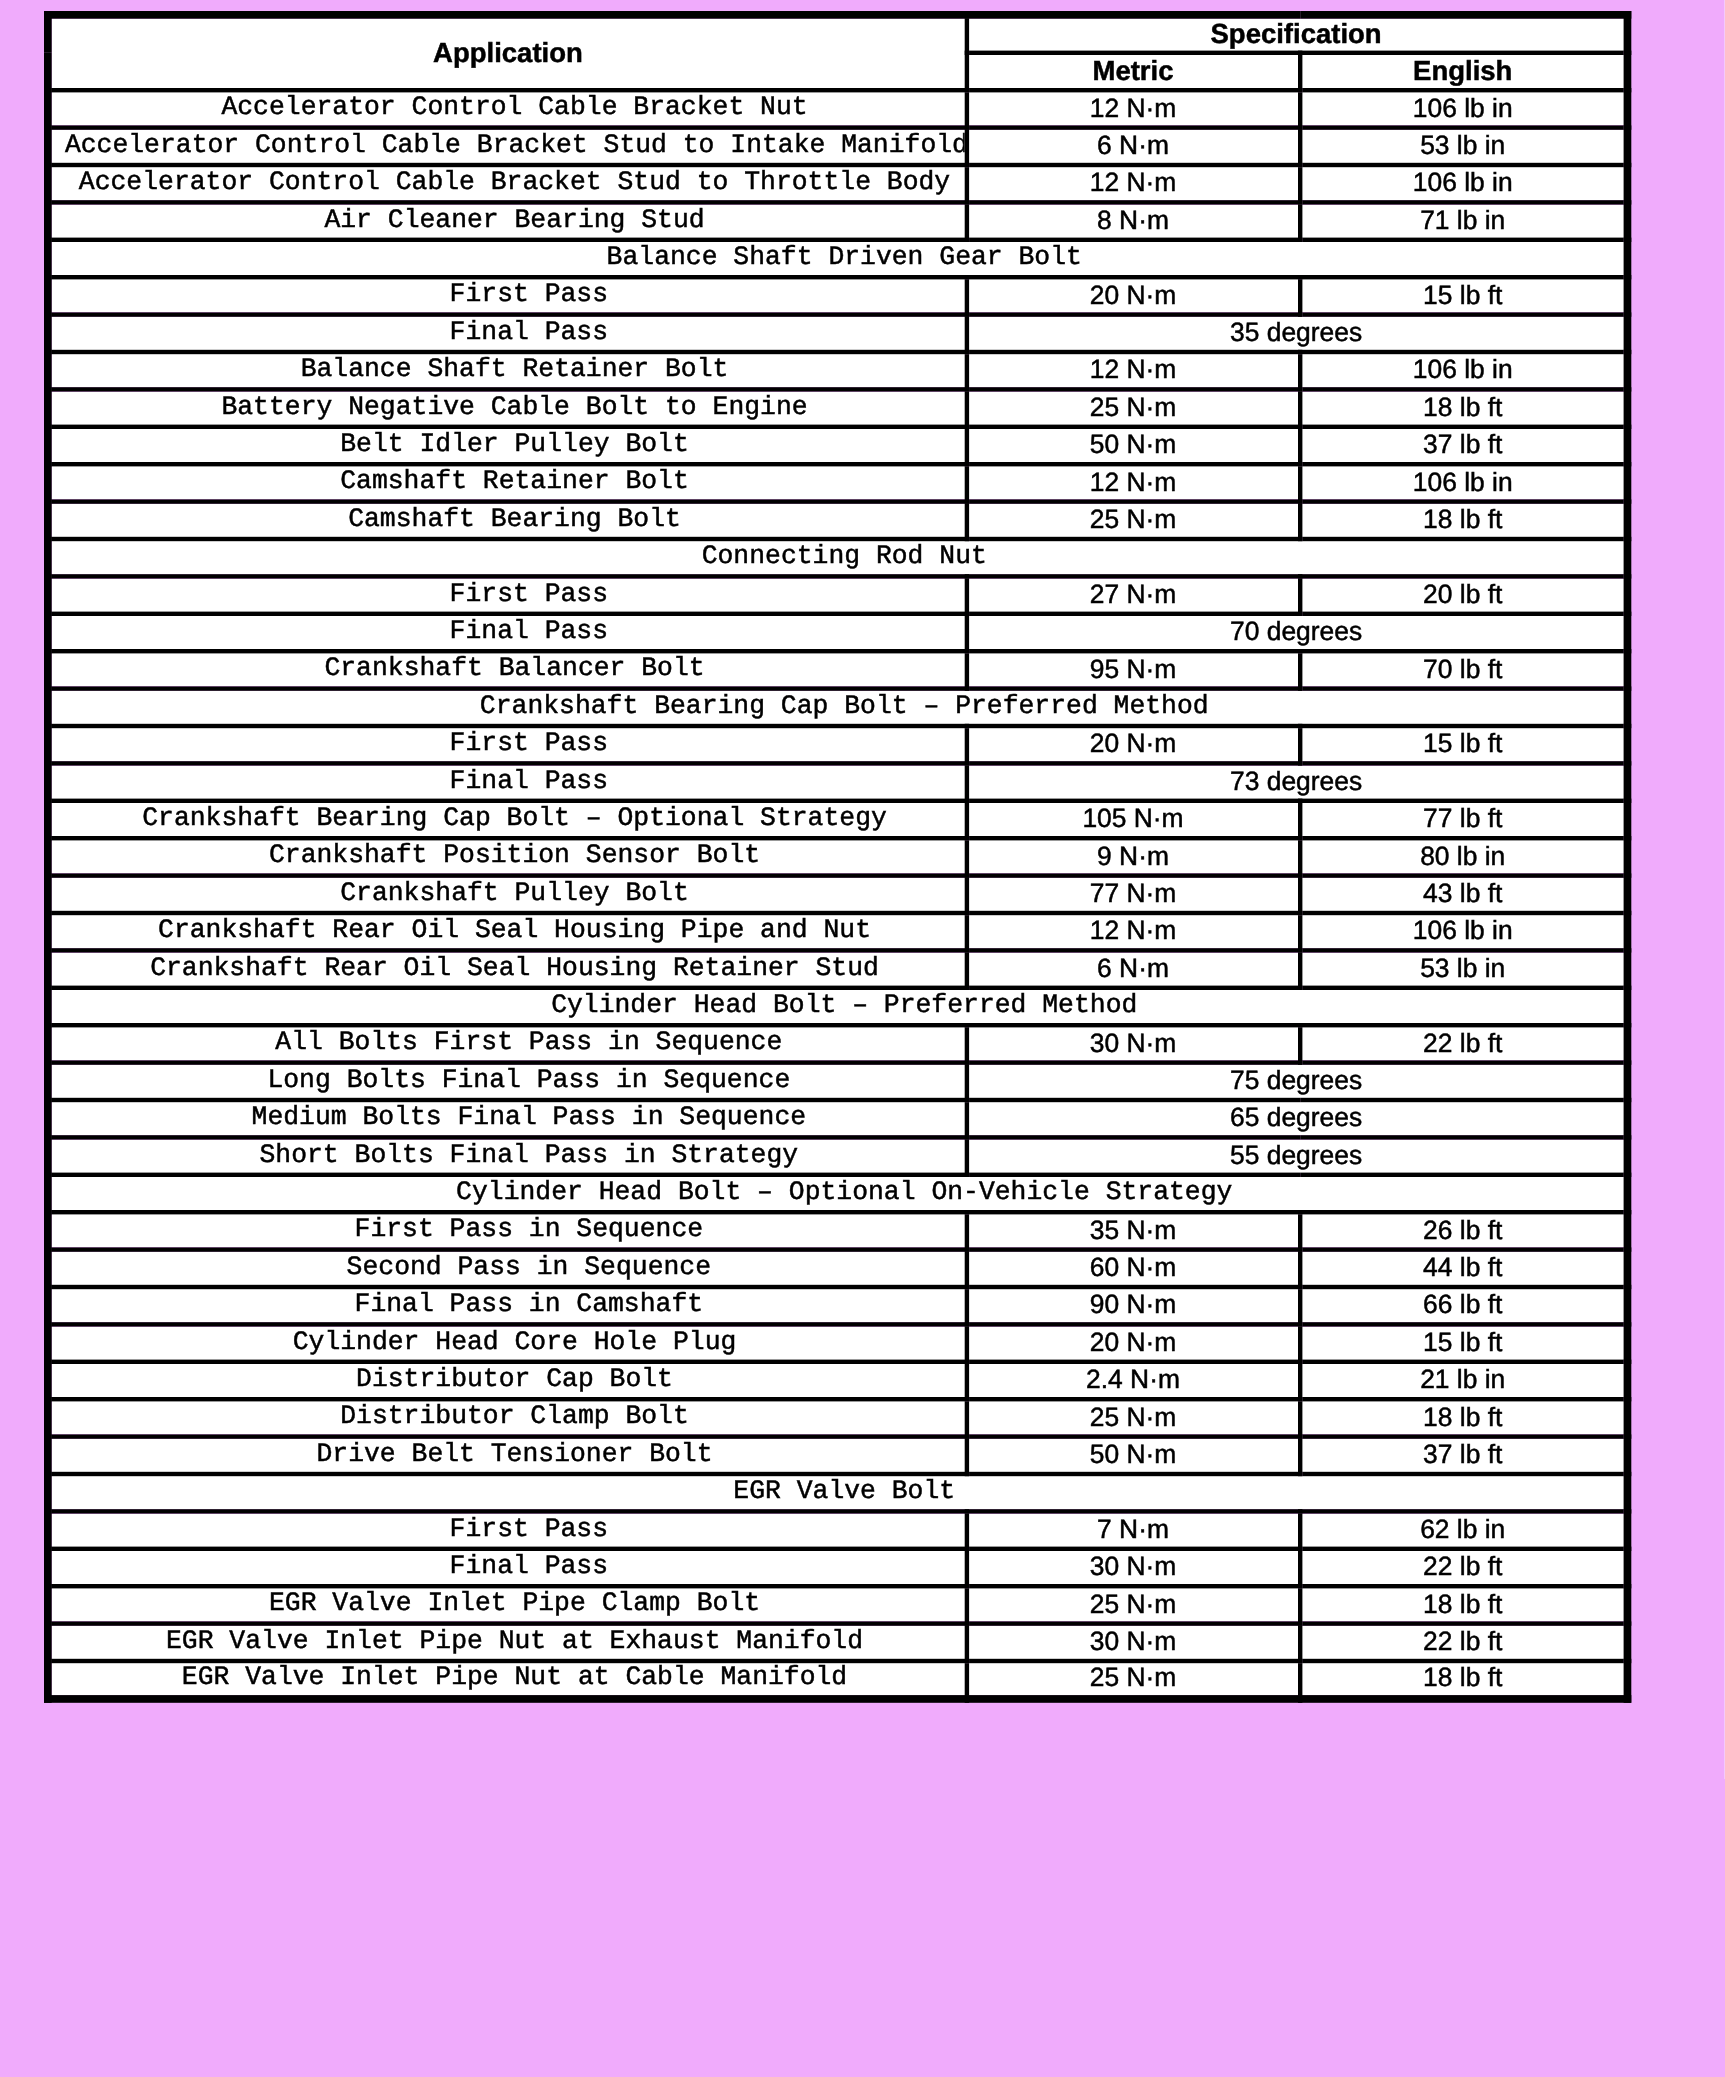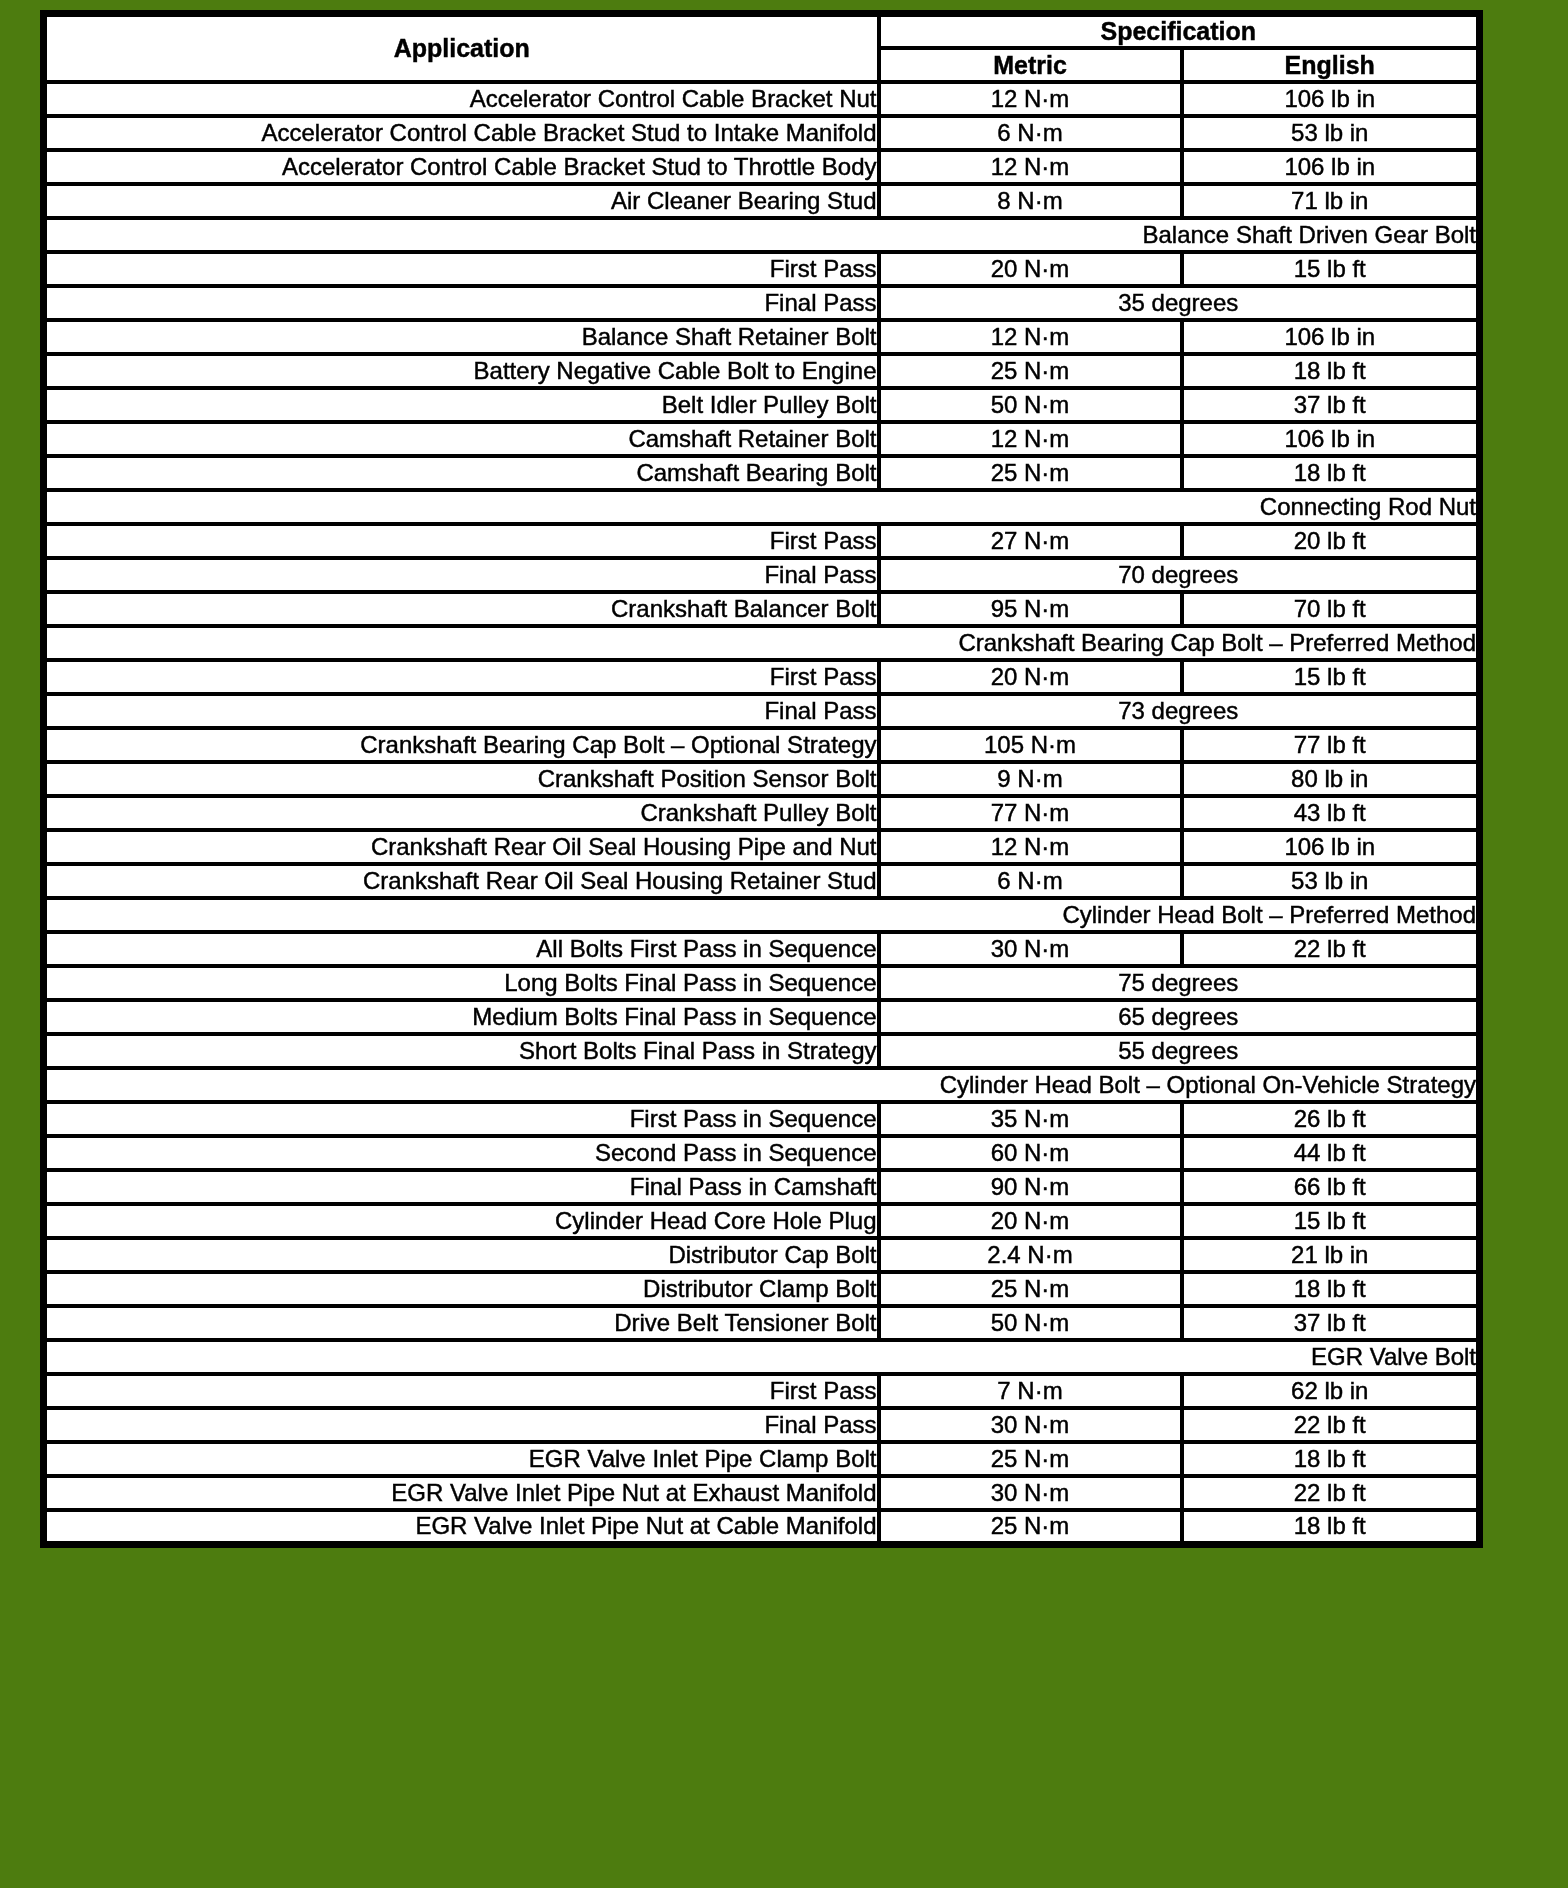--- a/index.html
+++ b/index.html
@@ -12,21 +12,21 @@
     height: 1888px;
     position: relative;
     font-family: "Liberation Sans", sans-serif;
     color: #000000;
   }
   .sheet {
     position: absolute;
     left: 0; top: 0;
     width: 1568px;
     height: 1888px;
-    background: #4d7c0f;
+    background: #f0abfc;
   }
   table.spec-table {
     position: absolute;
     left: 40px;
     top: 10px;
     width: 1436px;
     border-collapse: collapse;
     table-layout: fixed;
     border: 7px solid #000;
     -webkit-text-stroke: 0.45px #000;
@@ -45,22 +45,23 @@
     font-size: 25px;
     text-align: center;
   }
   .spec-table tbody tr { height: 34px; }
   .spec-table tbody td {
     font-size: 24px;
     font-weight: normal;
     line-height: 1;
   }
   .spec-table td.app {
-    text-align: right;
+    text-align: center;
     padding-left: 12px;
+    font-family: Liberation Mono, monospace;
   }
   .spec-table td.app.indent {
     padding-left: 38px;
   }
   .spec-table td.val {
     text-align: center;
   }
 </style>
 </head>
 <body>

